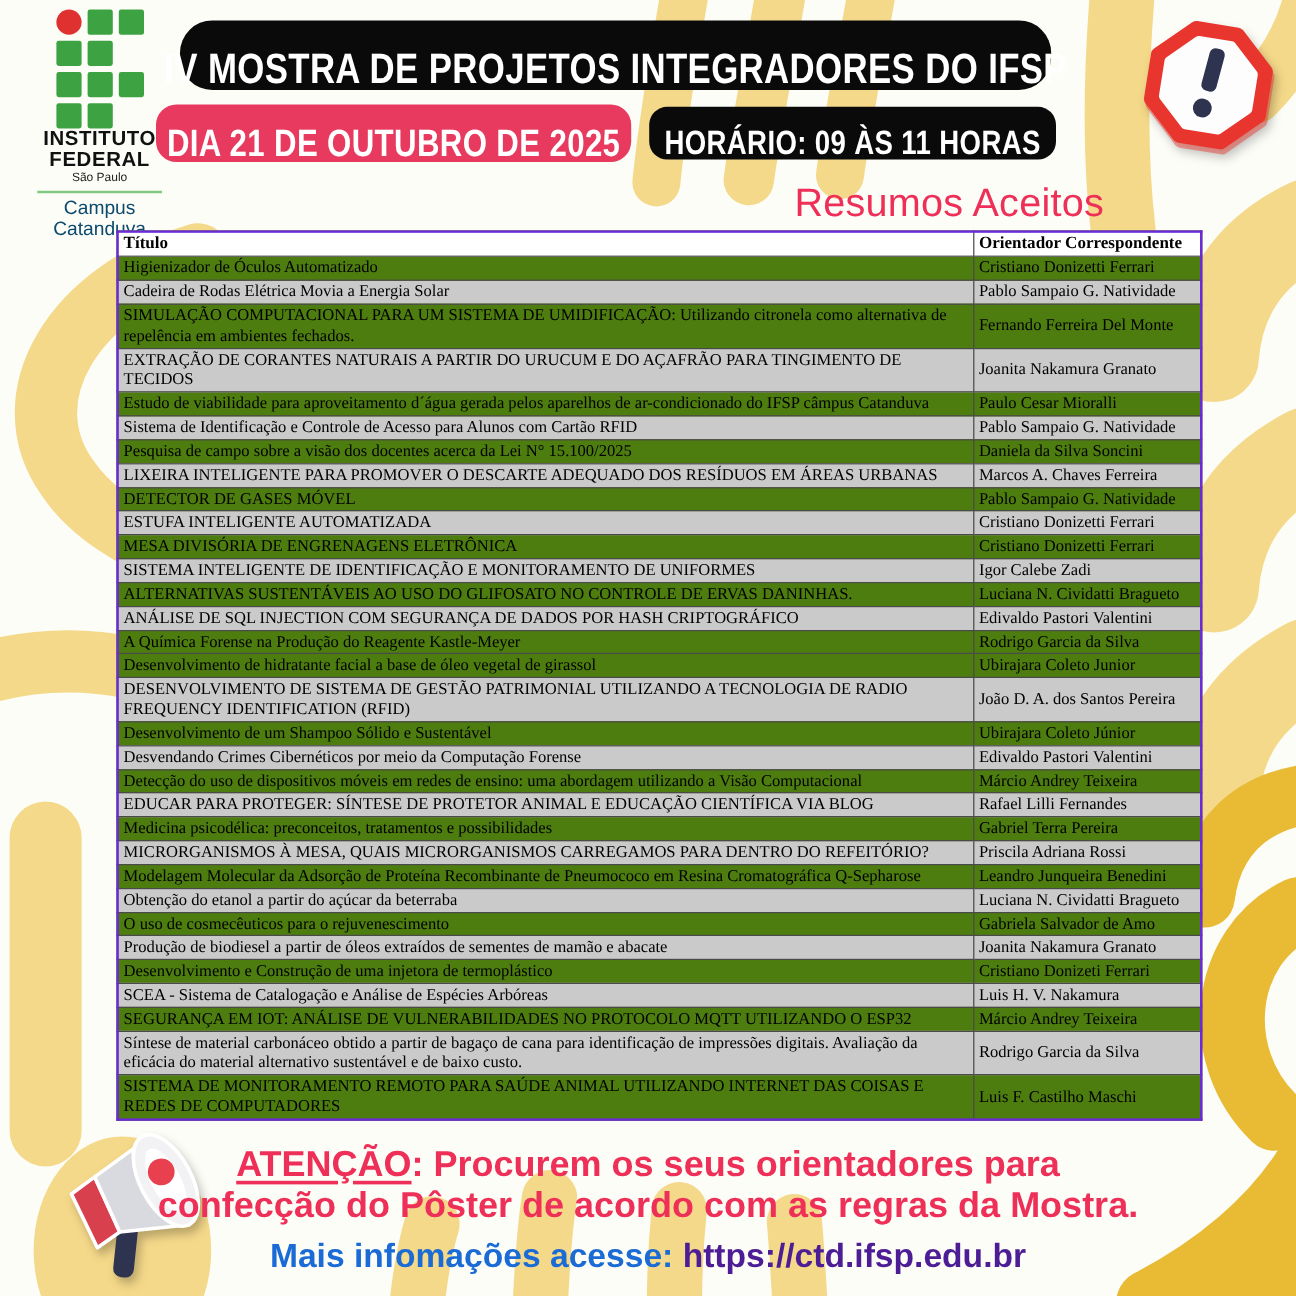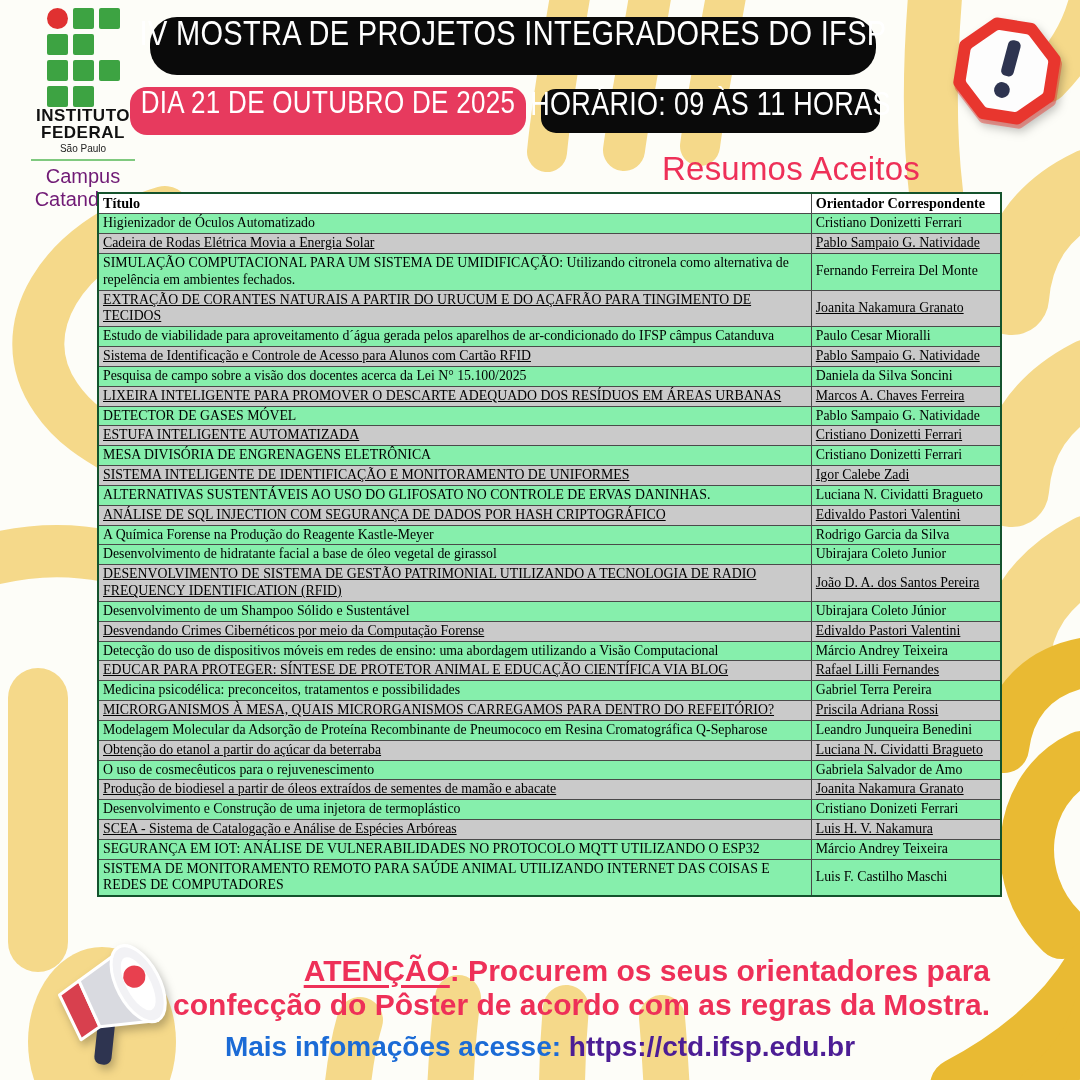--- a/index.html
+++ b/index.html
@@ -12,48 +12,48 @@
 
   
   .logo{left:18px;top:8px;width:130px;text-align:center;}
   .logo-grid{display:grid;grid-template-columns:repeat(3,21px);grid-auto-rows:21px;gap:5px;width:73px;margin:0 auto;}
   .logo-grid .sq{background:#3da342;border-radius:2px;}
   .logo-grid .dot{background:#e03131;border-radius:50%;}
   .logo-grid .empty{background:transparent;}
   .logo-name{font-weight:bold;font-size:17px;line-height:1.02;color:#111;margin-top:0;letter-spacing:.5px;}
   .logo-sp{font-size:10px;color:#222;margin-top:1px;}
   .logo-divider{width:104px;height:2px;background:#7fc97f;margin:5px auto 4px auto;}
-  .logo-campus{font-size:20px;color:#701a75;line-height:1.15;}
-
-  
-  .banner{display:flex;align-items:flex-start;justify-content:center;color:#fff;font-weight:normal;white-space:nowrap;}
+  .logo-campus{font-size:16px;color:#0c4a6e;line-height:1.15;}
+
+  
+  .banner{display:flex;align-items:flex-end;justify-content:center;color:#fff;font-weight:bold;white-space:nowrap;}
   .banner .bt{transform:scaleY(1.22);letter-spacing:.3px;}
   .title-banner{left:150px;top:17px;width:726px;height:58px;background:#0a0a0a;border-radius:27px;font-size:29px;}
   .date-banner{left:130px;top:87px;width:396px;height:48px;background:#e73a5e;border-radius:17px;font-size:26px;}
-  .time-banner{left:541px;top:89px;width:339px;height:44px;background:#0a0a0a;border-radius:15px;font-size:27px;}
+  .time-banner{left:541px;top:89px;width:339px;height:44px;background:#0a0a0a;border-radius:15px;font-size:23px;}
 
   .warning{left:948px;top:10px;width:118px;height:122px;filter:drop-shadow(3px 5px 4px rgba(0,0,0,.25));}
 
   
   .section-title{left:0;top:150px;width:920px;text-align:right;
     font-size:33px;font-weight:normal;color:#ee3058;letter-spacing:.2px;}
 
   
   .table-wrap{left:97px;top:192px;width:905px;}
-  table{border-collapse:collapse;width:100%;background:#86efac;
+  table{border-collapse:collapse;width:100%;background:#4d7c0f;
     font-family:"Liberation Serif",serif;font-size:13.8px;color:#000;
-    border:2px solid #14532d;}
+    border:2px solid #6d28d9;}
   col.col-title{width:715px;} col.col-advisor{width:190px;}
   th,td{border:1px solid #4a4a4a;padding:1px 4px;line-height:1.22;text-align:left;}
   th{font-size:14.2px;font-weight:bold;background:#fff;}
-  tr.shaded td{background:#cacaca;text-decoration:underline;}
+  tr.shaded td{background:#cacaca;}
 
   
   .megaphone{left:28px;top:944px;width:152px;height:132px;filter:drop-shadow(3px 5px 4px rgba(0,0,0,.25));}
-  .attention{left:90px;top:954px;width:900px;text-align:right;
+  .attention{left:90px;top:954px;width:900px;text-align:center;
     color:#ee3058;font-weight:bold;font-size:30px;line-height:1.14;}
   .attention .u{text-decoration:underline;text-decoration-thickness:3px;text-underline-offset:4px;}
   .info{left:0;top:1031px;width:1080px;text-align:center;color:#1b6bd6;font-weight:bold;font-size:28px;}
   .info .url{color:#4c1d95;}
 </style>
 </head>
 <body>
 
 <svg class="bg-svg" width="1080" height="1080" viewBox="0 0 1080 1080" aria-hidden="true">
   <g fill="none" stroke="#f5d98a" stroke-linecap="round">
@@ -259,20 +259,24 @@
     <td>Cristiano Donizeti Ferrari</td>
   </tr>
         <tr class="shaded">
     <td>SCEA - Sistema de Catalogação e Análise de Espécies Arbóreas</td>
     <td>Luis H. V. Nakamura</td>
   </tr>
         <tr>
     <td>SEGURANÇA EM IOT: ANÁLISE DE VULNERABILIDADES NO PROTOCOLO MQTT UTILIZANDO O ESP32</td>
     <td>Márcio Andrey Teixeira</td>
   </tr>
+        <tr class="shaded">
+    <td>Síntese de material carbonáceo obtido a partir de bagaço de cana para identificação de impressões digitais. Avaliação da eficácia do material alternativo sustentável e de baixo custo.</td>
+    <td>Rodrigo Garcia da Silva</td>
+  </tr>
         <tr>
     <td>SISTEMA DE MONITORAMENTO REMOTO PARA SAÚDE ANIMAL UTILIZANDO INTERNET DAS COISAS E REDES DE COMPUTADORES</td>
     <td>Luis F. Castilho Maschi</td>
   </tr>
       </tbody>
   </table>
 </div>
 
 <svg class="layer megaphone" viewBox="0 0 150 130" aria-hidden="true">
   <g transform="rotate(-14 75 65)">

